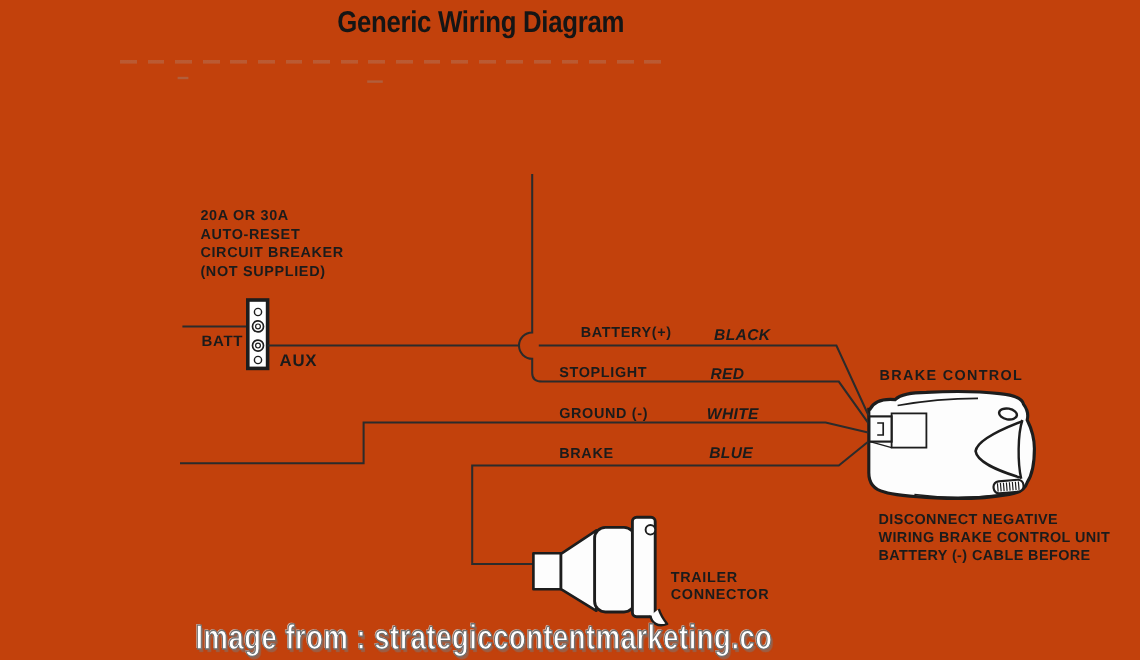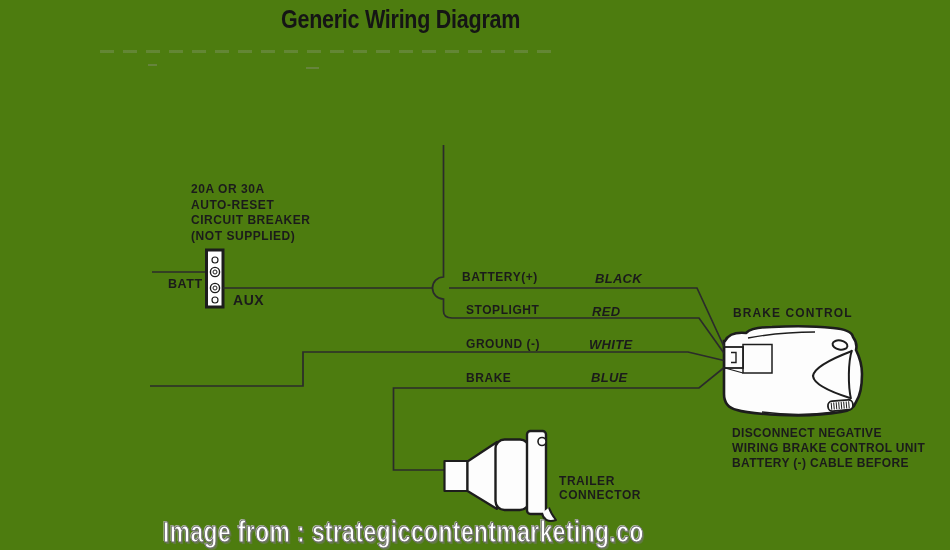--- a/index.html
+++ b/index.html
@@ -1,30 +1,30 @@
 <!DOCTYPE html>
 <html><head>
 <meta charset="utf-8">
 <style>
   html,body{margin:0;padding:0;background:#ffffff;}
   .canvas{
     position:relative;width:950px;height:550px;overflow:hidden;
-    background:#4d7c0f;
+    background:#c2410c;
     font-family:"Liberation Sans",sans-serif;
     color:#1b1b1b;
   }
   svg{position:absolute;left:0;top:0;}
   .abs{position:absolute;white-space:nowrap;}
   .title{
     left:281px;top:5px;
     font-size:25px;font-weight:bold;letter-spacing:-0.3px;
     transform:scaleX(0.86);transform-origin:left top;color:#151515;
   }
   .lbl{font-size:12px;font-weight:bold;letter-spacing:0.55px;color:#1b1b1b;}
-  .note{left:167px;top:182px;line-height:15.5px;margin-left:24px;}
+  .note{left:167px;top:172px;line-height:15.5px;}
   .colorname{font-size:13px;font-weight:bold;font-style:italic;letter-spacing:0.3px;}
   .warning{left:732px;top:426px;line-height:15.2px;letter-spacing:0.35px;}
   .trailer-lbl{left:559px;top:474px;line-height:14px;}
   .bc-lbl{left:733px;top:306px;letter-spacing:1.1px;}
   .watermark-wrap{left:0;top:516px;width:806px;text-align:center;}
   .watermark{
     display:inline-block;font-size:29px;font-weight:bold;letter-spacing:0.5px;
     color:#ffffff;-webkit-text-stroke:1.1px #6f6f6f;
     text-shadow:2px 2px 1px rgba(120,120,120,0.55),-1px -1px 0 rgba(225,225,225,0.8);
     transform:scaleX(0.79);transform-origin:center;
@@ -99,21 +99,21 @@
   <div class="abs lbl note">
     <div>20A OR 30A</div>
     <div>AUTO-RESET</div>
     <div>CIRCUIT BREAKER</div>
     <div>(NOT SUPPLIED)</div>
   </div>
 
   <div class="abs lbl" style="left:168px;top:277px;font-size:12.5px;">BATT</div>
   <div class="abs lbl" style="left:233px;top:291.5px;font-size:14px;">AUX</div>
 
-  <div class="abs lbl" style="left:438px;top:269.5px;padding-left:24px;">BATTERY(+)</div>
+  <div class="abs lbl" style="left:460px;top:269.5px;padding-left:24px;">BATTERY(+)</div>
   <div class="abs colorname" style="left:595px;top:271px;">BLACK</div>
 
   <div class="abs lbl" style="left:466px;top:302.5px;text-align:center;">STOPLIGHT</div>
   <div class="abs colorname" style="left:592px;top:304px;">RED</div>
 
   <div class="abs lbl" style="left:466px;top:336.5px;">GROUND (-)</div>
   <div class="abs colorname" style="left:589px;top:336.5px;">WHITE</div>
 
   <div class="abs lbl" style="left:466px;top:371px;">BRAKE</div>
   <div class="abs colorname" style="left:591px;top:369.5px;">BLUE</div>

